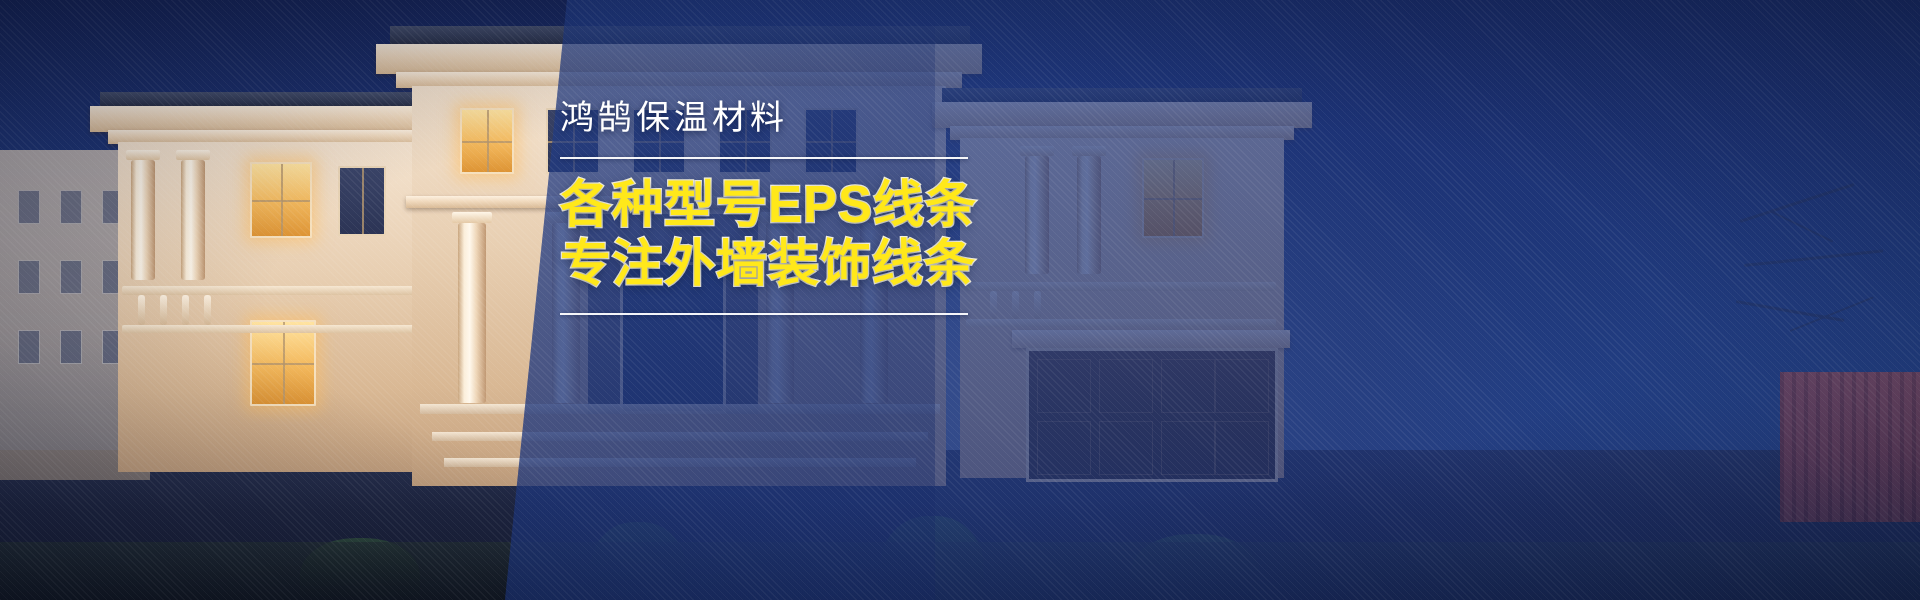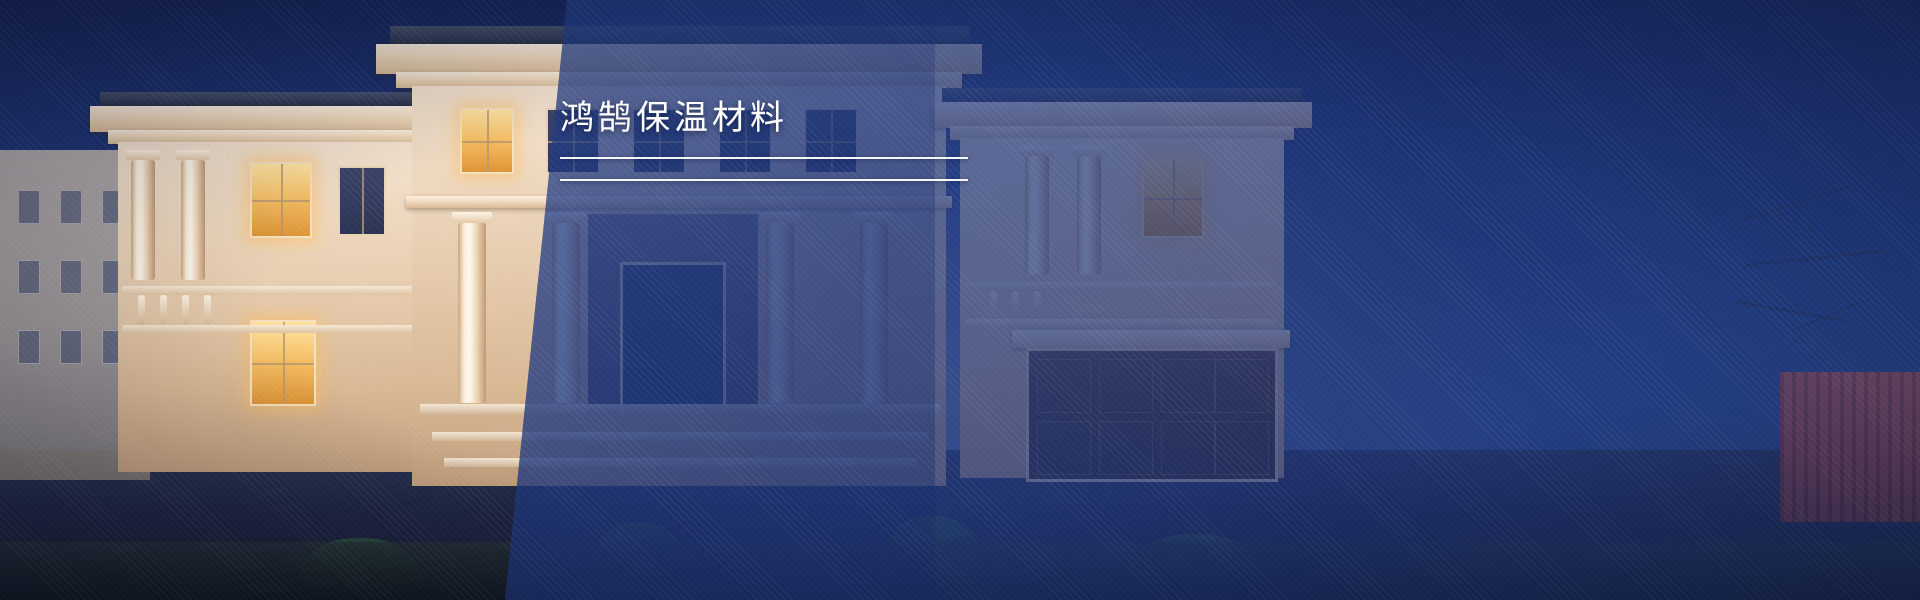--- a/index.html
+++ b/index.html
@@ -357,18 +357,22 @@
 
   <div class="hatch"></div>
   <div class="vignette"></div>
 
   <div class="copy">
 
     <div class="brand">鸿鹄保温材料</div>
 
     <div class="rule"></div>
 
+    <div class="headline">
+      <span>各种型号EPS线条</span>
+      <span>专注外墙装饰线条</span>
+    </div>
 
     <div class="rule bottom"></div>
 
   </div>
 
 </div>
 
 </body></html>

